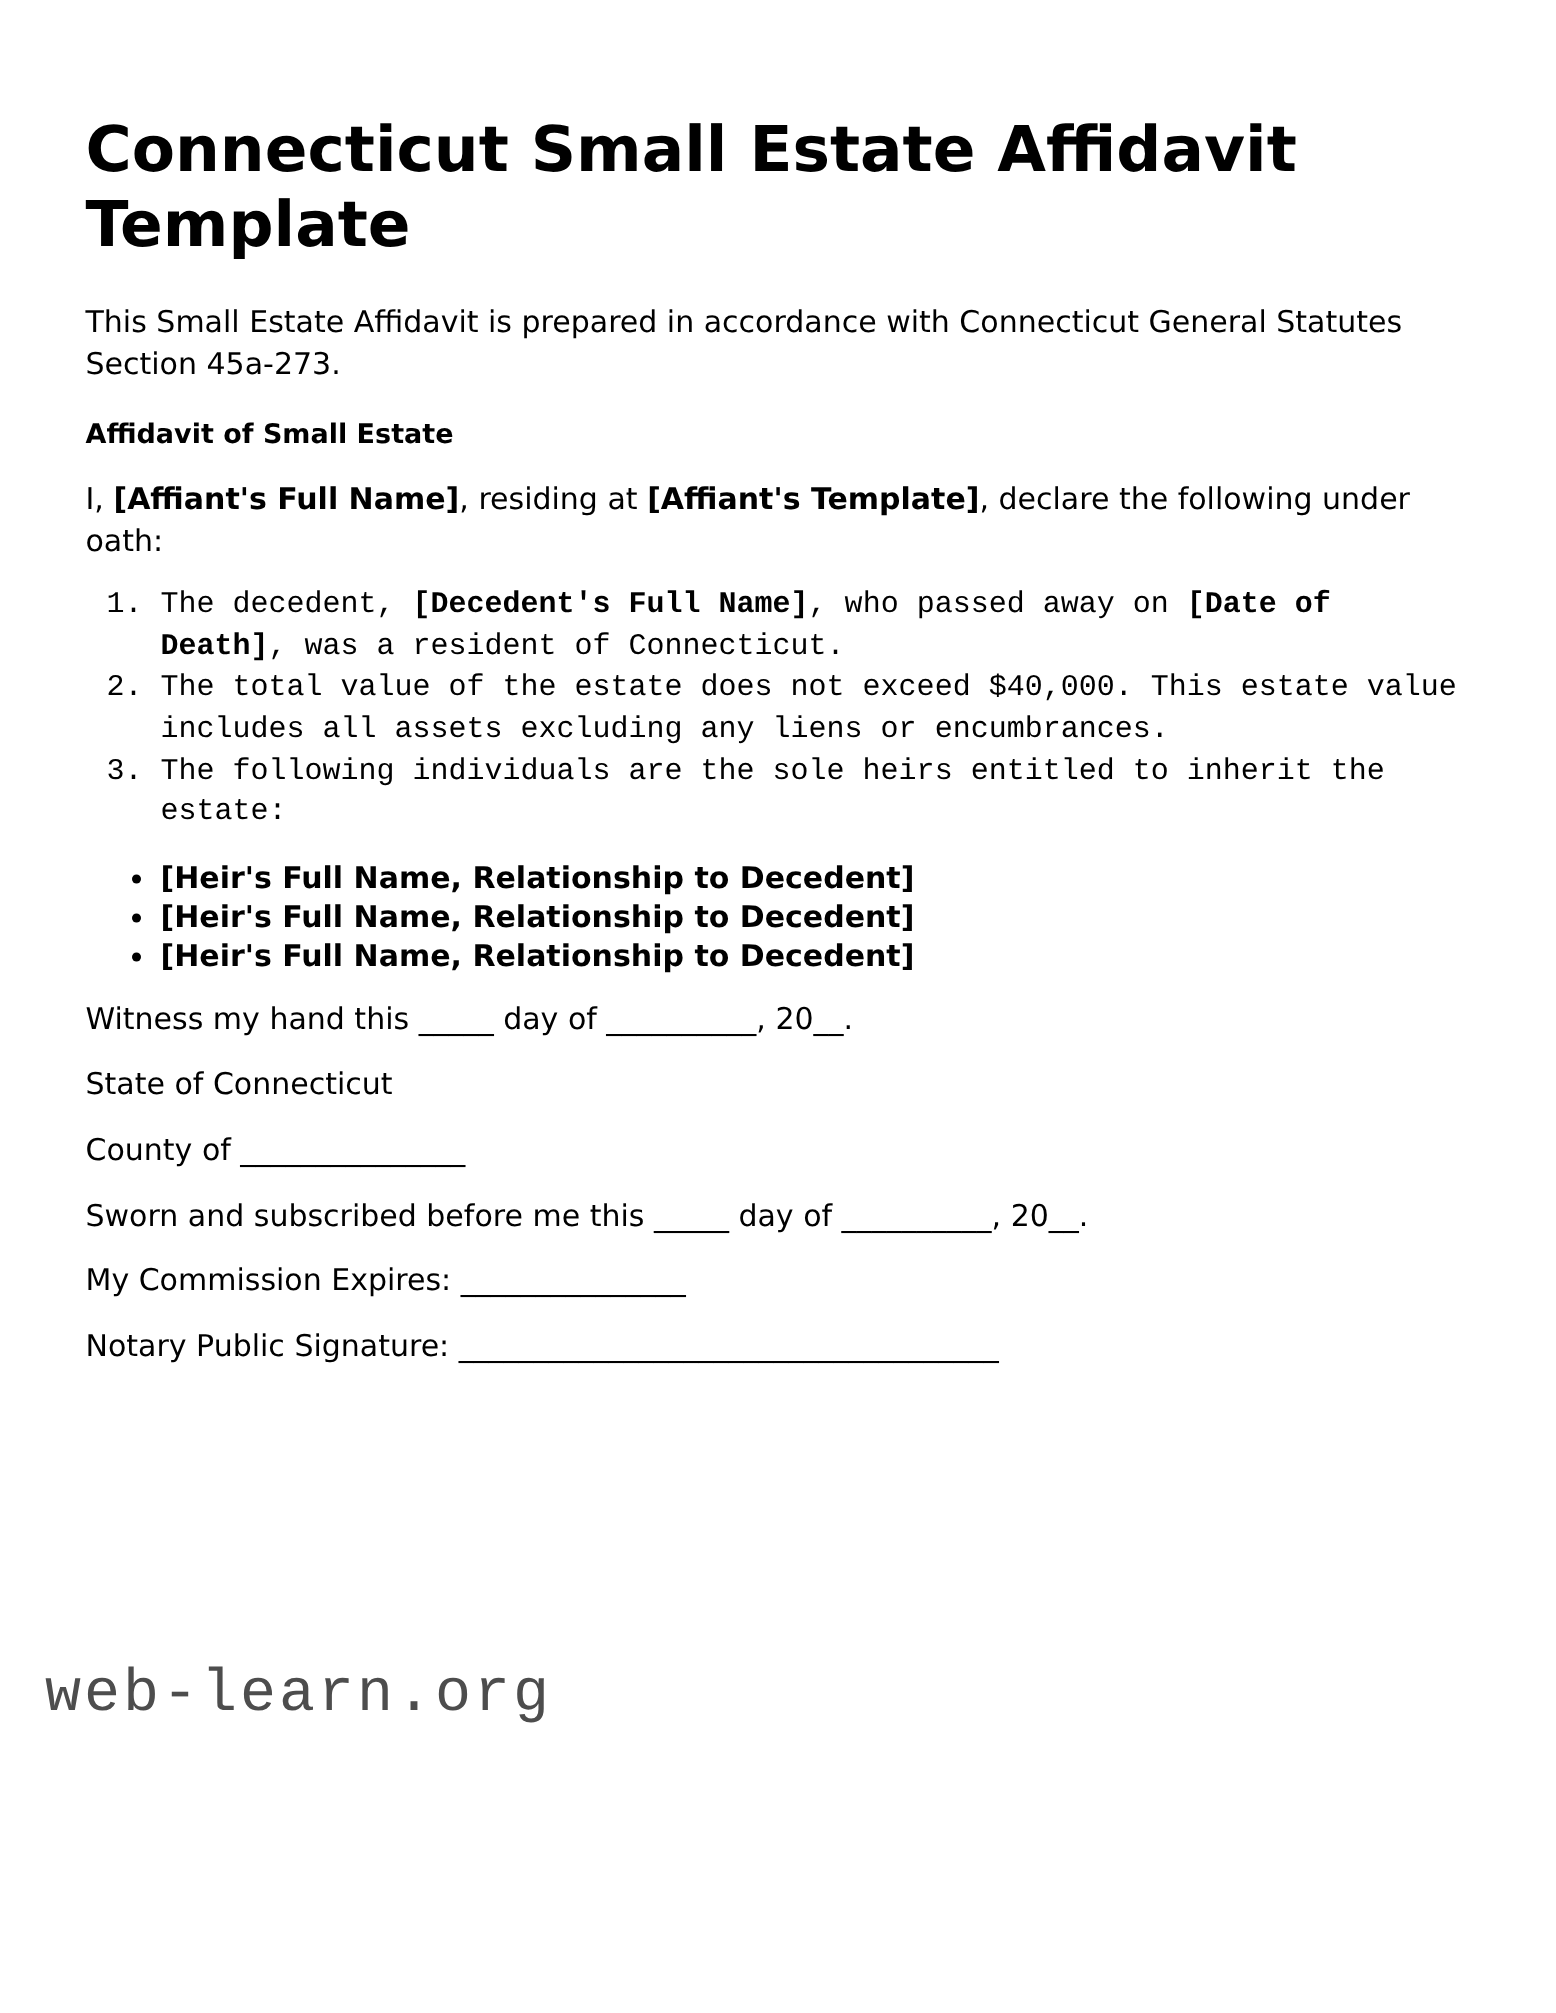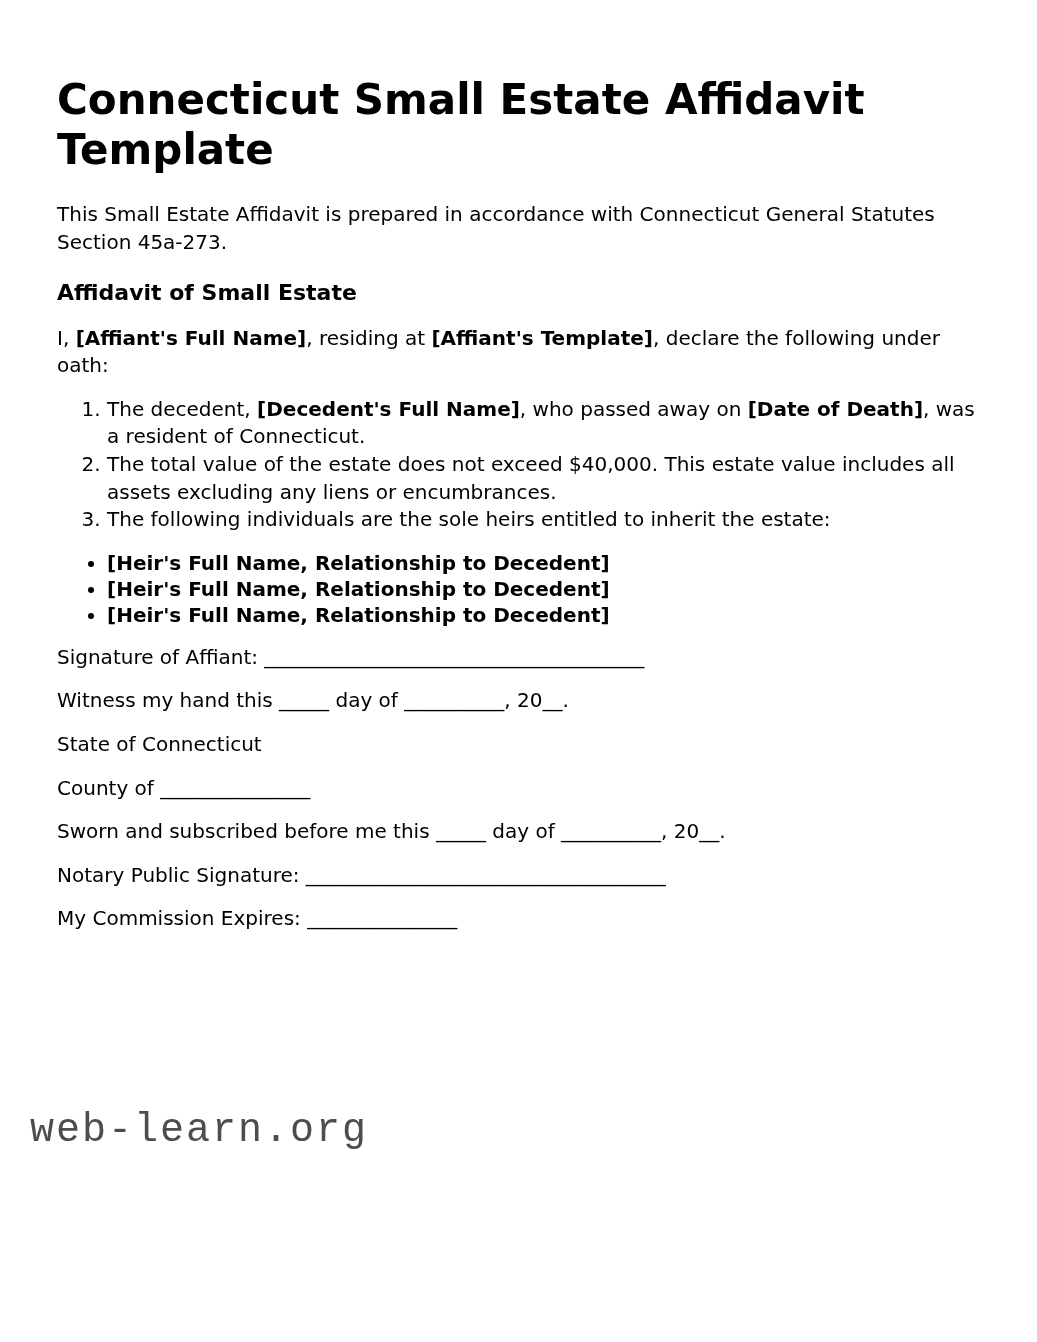--- a/index.html
+++ b/index.html
@@ -24,27 +24,28 @@
     font-size: 42px;
     line-height: 1.18;
     font-weight: bold;
     margin: 29px 0 27px 0;
     max-width: 860px;
   }
   p {
     margin: 16px 0;
   }
   h3.section-heading {
-    font-size: 22px;
+    font-size: 18px;
     font-weight: bold;
     margin: 22px 0 16px 0;
   }
   ol.declarations {
     margin: 16px 0;
     padding-left: 50px;
+    font-family: Liberation Mono, monospace;
   }
   ul.heirs {
     margin: 16px 0;
     padding-left: 50px;
     list-style: disc;
   }
   ul.heirs li {
     font-weight: bold;
     line-height: 1.3;
   }
@@ -79,30 +80,29 @@
     <li><span>The following individuals are the sole heirs entitled to inherit the estate:</span></li>
   </ol>
 
   <ul class="heirs">
     <li>[Heir's Full Name, Relationship to Decedent]</li>
     <li>[Heir's Full Name, Relationship to Decedent]</li>
     <li>[Heir's Full Name, Relationship to Decedent]</li>
   </ul>
 
 
-  <p>Signature of Affiant: ______________________________________</p>
 
 
   <p>Witness my hand this _____ day of __________, 20__.</p>
 
   <p>State of Connecticut</p>
 
   <p>County of _______________</p>
 
   <p>Sworn and subscribed before me this _____ day of __________, 20__.</p>
 
+  <p>My Commission Expires: _______________</p>
+
   <p>Notary Public Signature: ____________________________________</p>
-
-  <p>My Commission Expires: _______________</p>
 
   <div class="watermark">web-learn.org</div>
 
 </div>
 
 </body></html>

